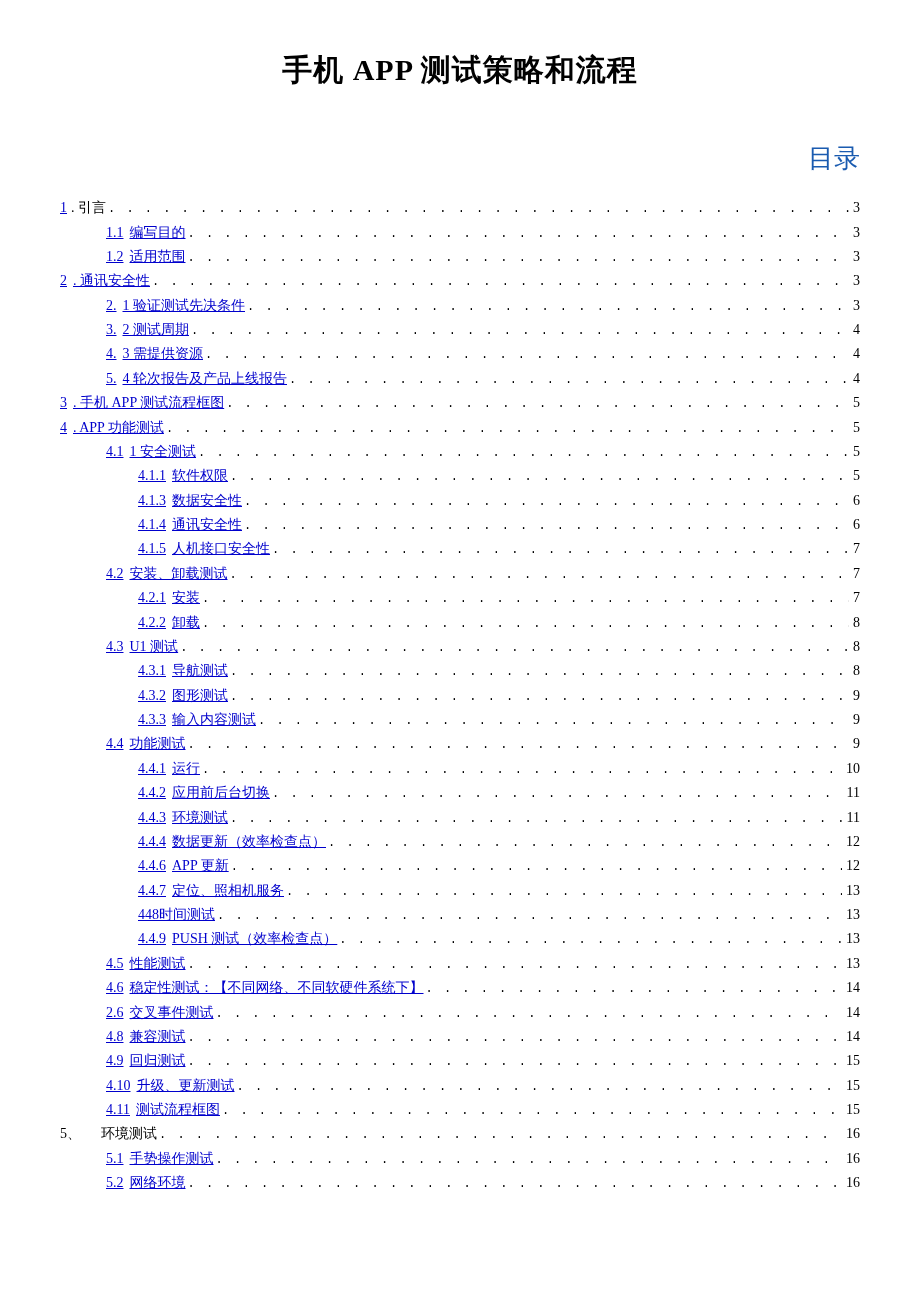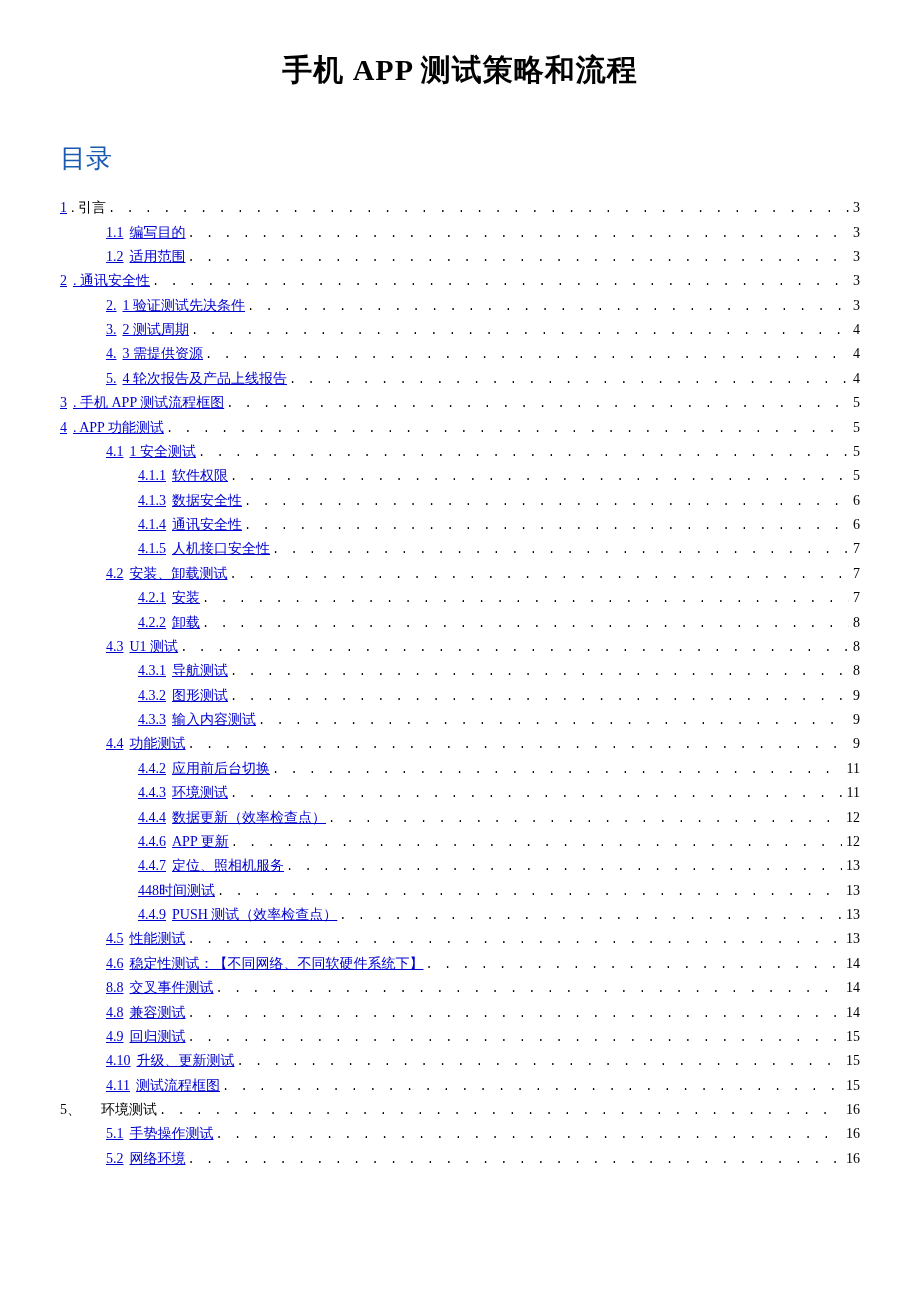--- a/index.html
+++ b/index.html
@@ -18,20 +18,21 @@
     font-family: "SimSun", serif;
     margin: 0 0 50px 0;
     letter-spacing: 1px;
   }
   h2.toc-heading {
     color: #1a5bb0;
     font-size: 26px;
     font-weight: normal;
     margin: 12px 0 20px 0;
     font-family: "SimSun", serif;
+    text-align: right;
   }
   .toc-list {
     font-size: 14px;
     line-height: 1;
   }
   .toc-row {
     display: flex;
     align-items: baseline;
     white-space: nowrap;
     margin: 0;
@@ -213,20 +214,26 @@
       <span class="dots"></span>
       <span class="page">9</span>
     </div>
     <div class="toc-row lvl1">
       <span class="toc-num">4.4</span>
       <span class="toc-label">功能测试</span>
       <span class="dots"></span>
       <span class="page">9</span>
     </div>
     <div class="toc-row lvl2">
+      <span class="toc-num">4.4.1</span>
+      <span class="toc-label">运行</span>
+      <span class="dots"></span>
+      <span class="page">10</span>
+    </div>
+    <div class="toc-row lvl2">
       <span class="toc-num">4.4.2</span>
       <span class="toc-label">应用前后台切换</span>
       <span class="dots"></span>
       <span class="page">11</span>
     </div>
     <div class="toc-row lvl2">
       <span class="toc-num">4.4.3</span>
       <span class="toc-label">环境测试</span>
       <span class="dots"></span>
       <span class="page">11</span>
@@ -267,21 +274,21 @@
       <span class="dots"></span>
       <span class="page">13</span>
     </div>
     <div class="toc-row lvl1">
       <span class="toc-num">4.6</span>
       <span class="toc-label">稳定性测试：【不同网络、不同软硬件系统下】</span>
       <span class="dots"></span>
       <span class="page">14</span>
     </div>
     <div class="toc-row lvl1">
-      <span class="toc-num">8.8</span>
+      <span class="toc-num">2.6</span>
       <span class="toc-label">交叉事件测试</span>
       <span class="dots"></span>
       <span class="page">14</span>
     </div>
     <div class="toc-row lvl1">
       <span class="toc-num">4.8</span>
       <span class="toc-label">兼容测试</span>
       <span class="dots"></span>
       <span class="page">14</span>
     </div>

